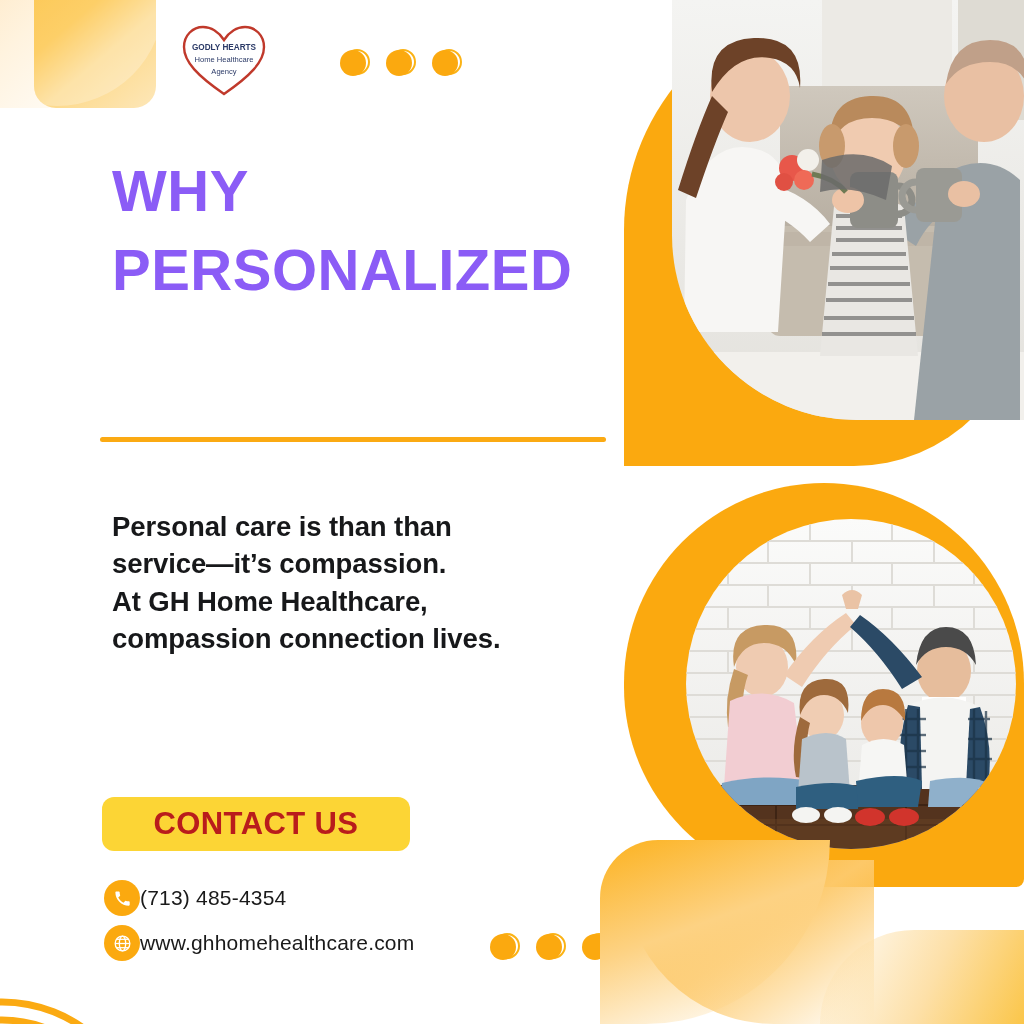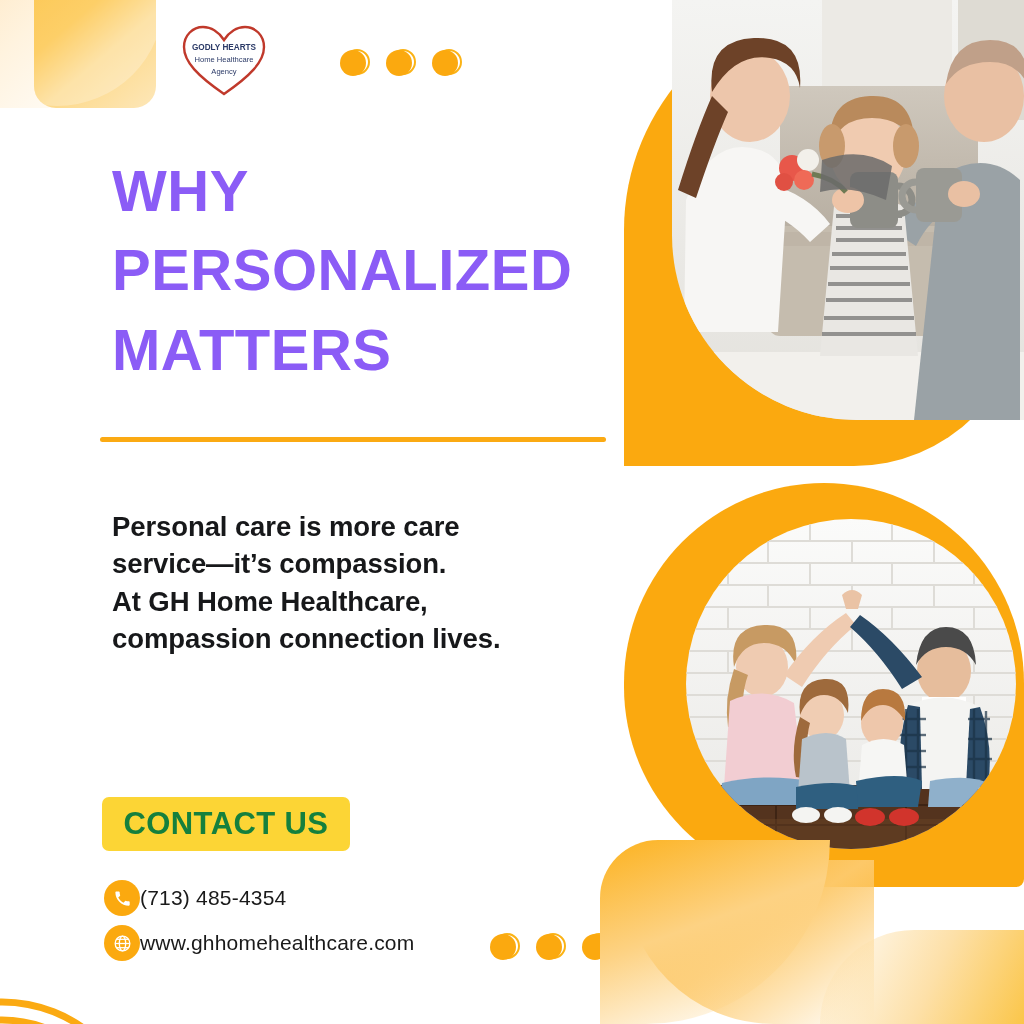--- a/index.html
+++ b/index.html
@@ -146,29 +146,29 @@
     line-height: 1.36;
     letter-spacing: -0.1px;
   }
   .body-copy .bc-line { display: block; white-space: nowrap; }
 
   
   .cta {
     position: absolute;
     left: 102px;
     top: 797px;
-    width: 248px;
+    width: 308px;
     height: 54px;
     background: #fcd535;
-    border-radius: 7px;
+    border-radius: 12px;
     border: none;
     display: flex;
     align-items: center;
     justify-content: center;
-    color: #15803d;
+    color: #b91c1c;
     font-size: 31px;
     font-weight: 700;
     letter-spacing: 0.4px;
     font-family: "Liberation Sans", sans-serif;
     cursor: pointer;
     padding: 0;
   }
 
   
   .contact-row {
@@ -326,27 +326,26 @@
       </div>
     <div class="dot">
         <span class="ring"></span>
         <span class="fill"></span>
       </div>
   </div>
 
   <h1 class="headline">
     <span class="hl-line">WHY</span>
     <span class="hl-line">PERSONALIZED</span>
-    <span class="hl-line">MATTERS</span>
   </h1>
 
   <div class="divider"></div>
 
   <div class="body-copy">
-    <span class="bc-line">Personal care is more care</span>
+    <span class="bc-line">Personal care is than than</span>
     <span class="bc-line">service—it’s compassion.</span>
     <span class="bc-line">At GH Home Healthcare,</span>
     <span class="bc-line">compassion connection lives.</span>
   </div>
 
   <button class="cta">CONTACT US</button>
 
   <div class="contact-row phone">
     <span class="contact-ico">
       <svg viewBox="0 0 24 24" width="19" height="19" xmlns="http://www.w3.org/2000/svg">

